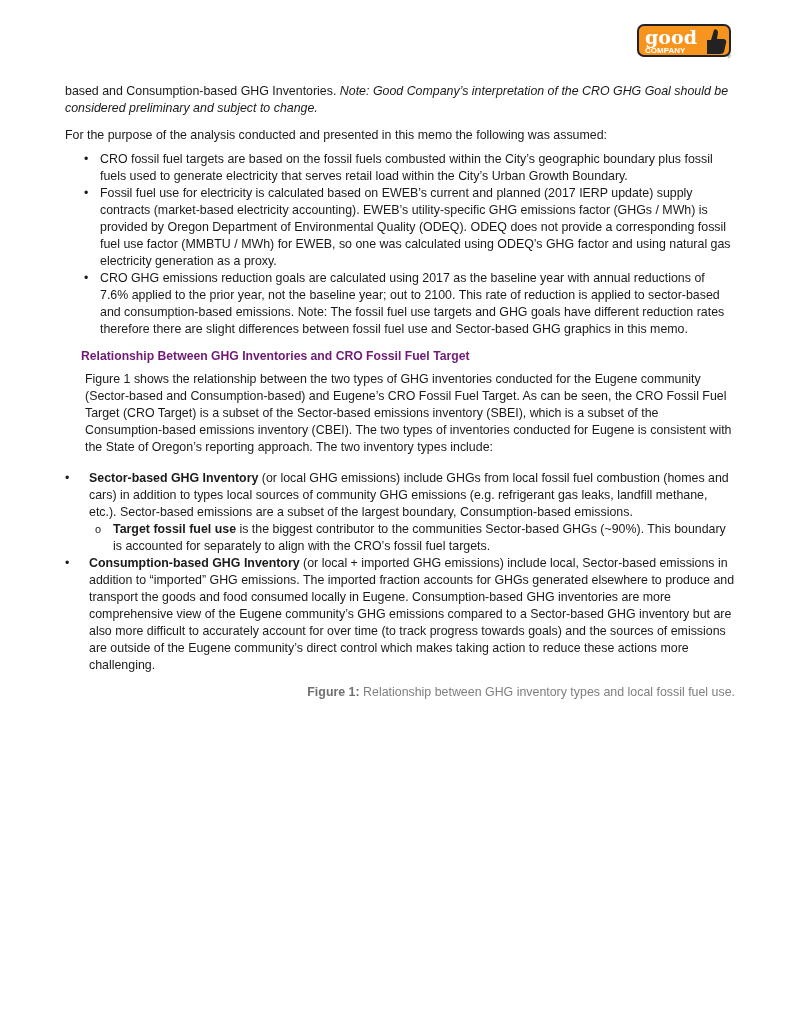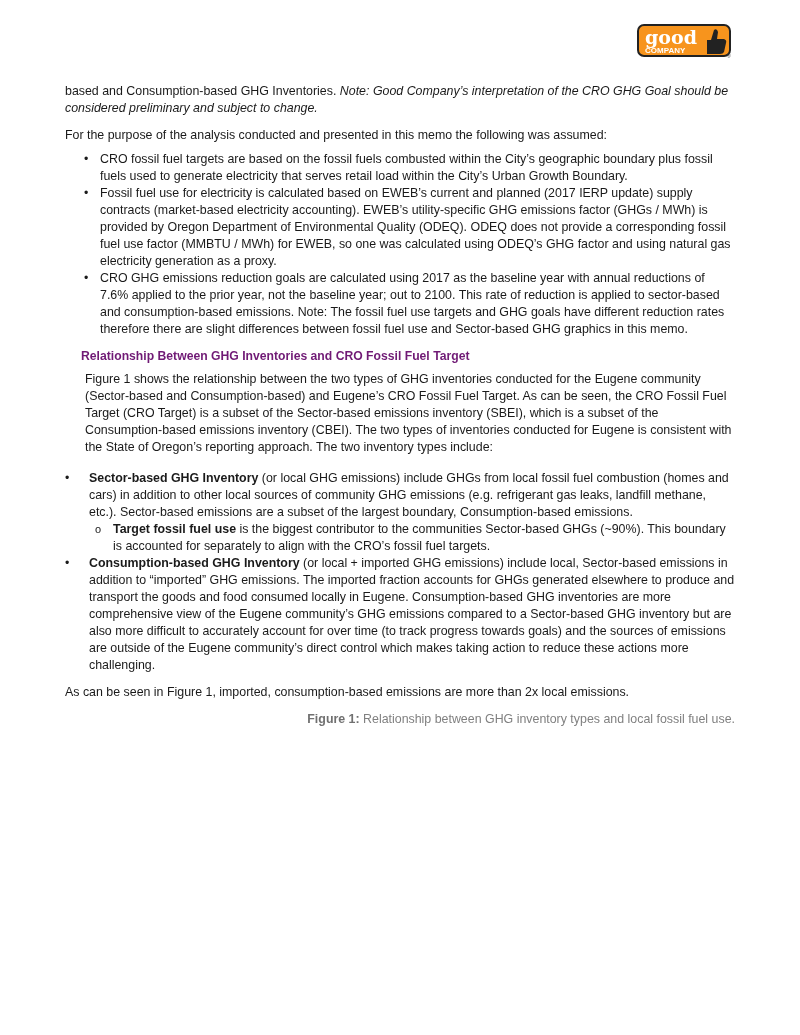--- a/index.html
+++ b/index.html
@@ -59,29 +59,28 @@
       <li><span class="dot">•</span><span>Fossil fuel use for electricity is calculated based on EWEB’s current and planned (2017 IERP update) supply contracts (market-based electricity accounting). EWEB’s utility-specific GHG emissions factor (GHGs / MWh) is provided by Oregon Department of Environmental Quality (ODEQ). ODEQ does not provide a corresponding fossil fuel use factor (MMBTU / MWh) for EWEB, so one was calculated using ODEQ’s GHG factor and using natural gas electricity generation as a proxy.</span></li>
       <li><span class="dot">•</span><span>CRO GHG emissions reduction goals are calculated using 2017 as the baseline year with annual reductions of 7.6% applied to the prior year, not the baseline year; out to 2100. This rate of reduction is applied to sector-based and consumption-based emissions. Note: The fossil fuel use targets and GHG goals have different reduction rates therefore there are slight differences between fossil fuel use and Sector-based GHG graphics in this memo.</span></li>
     </ul>
 
     <h3 class="section-heading">Relationship Between GHG Inventories and CRO Fossil Fuel Target</h3>
 
     <p class="p3">Figure 1 shows the relationship between the two types of GHG inventories conducted for the Eugene community (Sector-based and Consumption-based) and Eugene’s CRO Fossil Fuel Target. As can be seen, the CRO Fossil Fuel Target (CRO Target) is a subset of the Sector-based emissions inventory (SBEI), which is a subset of the Consumption-based emissions inventory (CBEI). The two types of inventories conducted for Eugene is consistent with the State of Oregon’s reporting approach. The two inventory types include:</p>
 
     <ul class="inv">
       <li>
-        <span class="dot">•</span><b>Sector-based GHG Inventory</b><span> (or local GHG emissions) include GHGs from local fossil fuel combustion (homes and cars) in addition to other local sources of community GHG emissions (e.g. refrigerant gas leaks, landfill methane, etc.). Sector-based emissions are a subset of the largest boundary, Consumption-based emissions.</span>
+        <span class="dot">•</span><b>Sector-based GHG Inventory</b><span> (or local GHG emissions) include GHGs from local fossil fuel combustion (homes and cars) in addition to types local sources of community GHG emissions (e.g. refrigerant gas leaks, landfill methane, etc.). Sector-based emissions are a subset of the largest boundary, Consumption-based emissions.</span>
         <ul class="sub">
           <li><span class="odot">o</span><b>Target fossil fuel use</b><span> is the biggest contributor to the communities Sector-based GHGs (~90%). This boundary is accounted for separately to align with the CRO’s fossil fuel targets.</span></li>
         </ul>
       </li>
       <li>
         <span class="dot">•</span><b>Consumption-based GHG Inventory</b><span> (or local + imported GHG emissions) include local, Sector-based emissions in addition to “imported” GHG emissions. The imported fraction accounts for GHGs generated elsewhere to produce and transport the goods and food consumed locally in Eugene. Consumption-based GHG inventories are more comprehensive view of the Eugene community’s GHG emissions compared to a Sector-based GHG inventory but are also more difficult to accurately account for over time (to track progress towards goals) and the sources of emissions are outside of the Eugene community’s direct control which makes taking action to reduce these actions more challenging.</span>
       </li>
     </ul>
 
-    <p class="p4">As can be seen in Figure 1, imported, consumption-based emissions are more than 2x local emissions.</p>
 
     <p class="caption"><b>Figure 1:</b><span> Relationship between GHG inventory types and local fossil fuel use.</span></p>
   </div>
 
 
 </div>
 
 </body></html>

